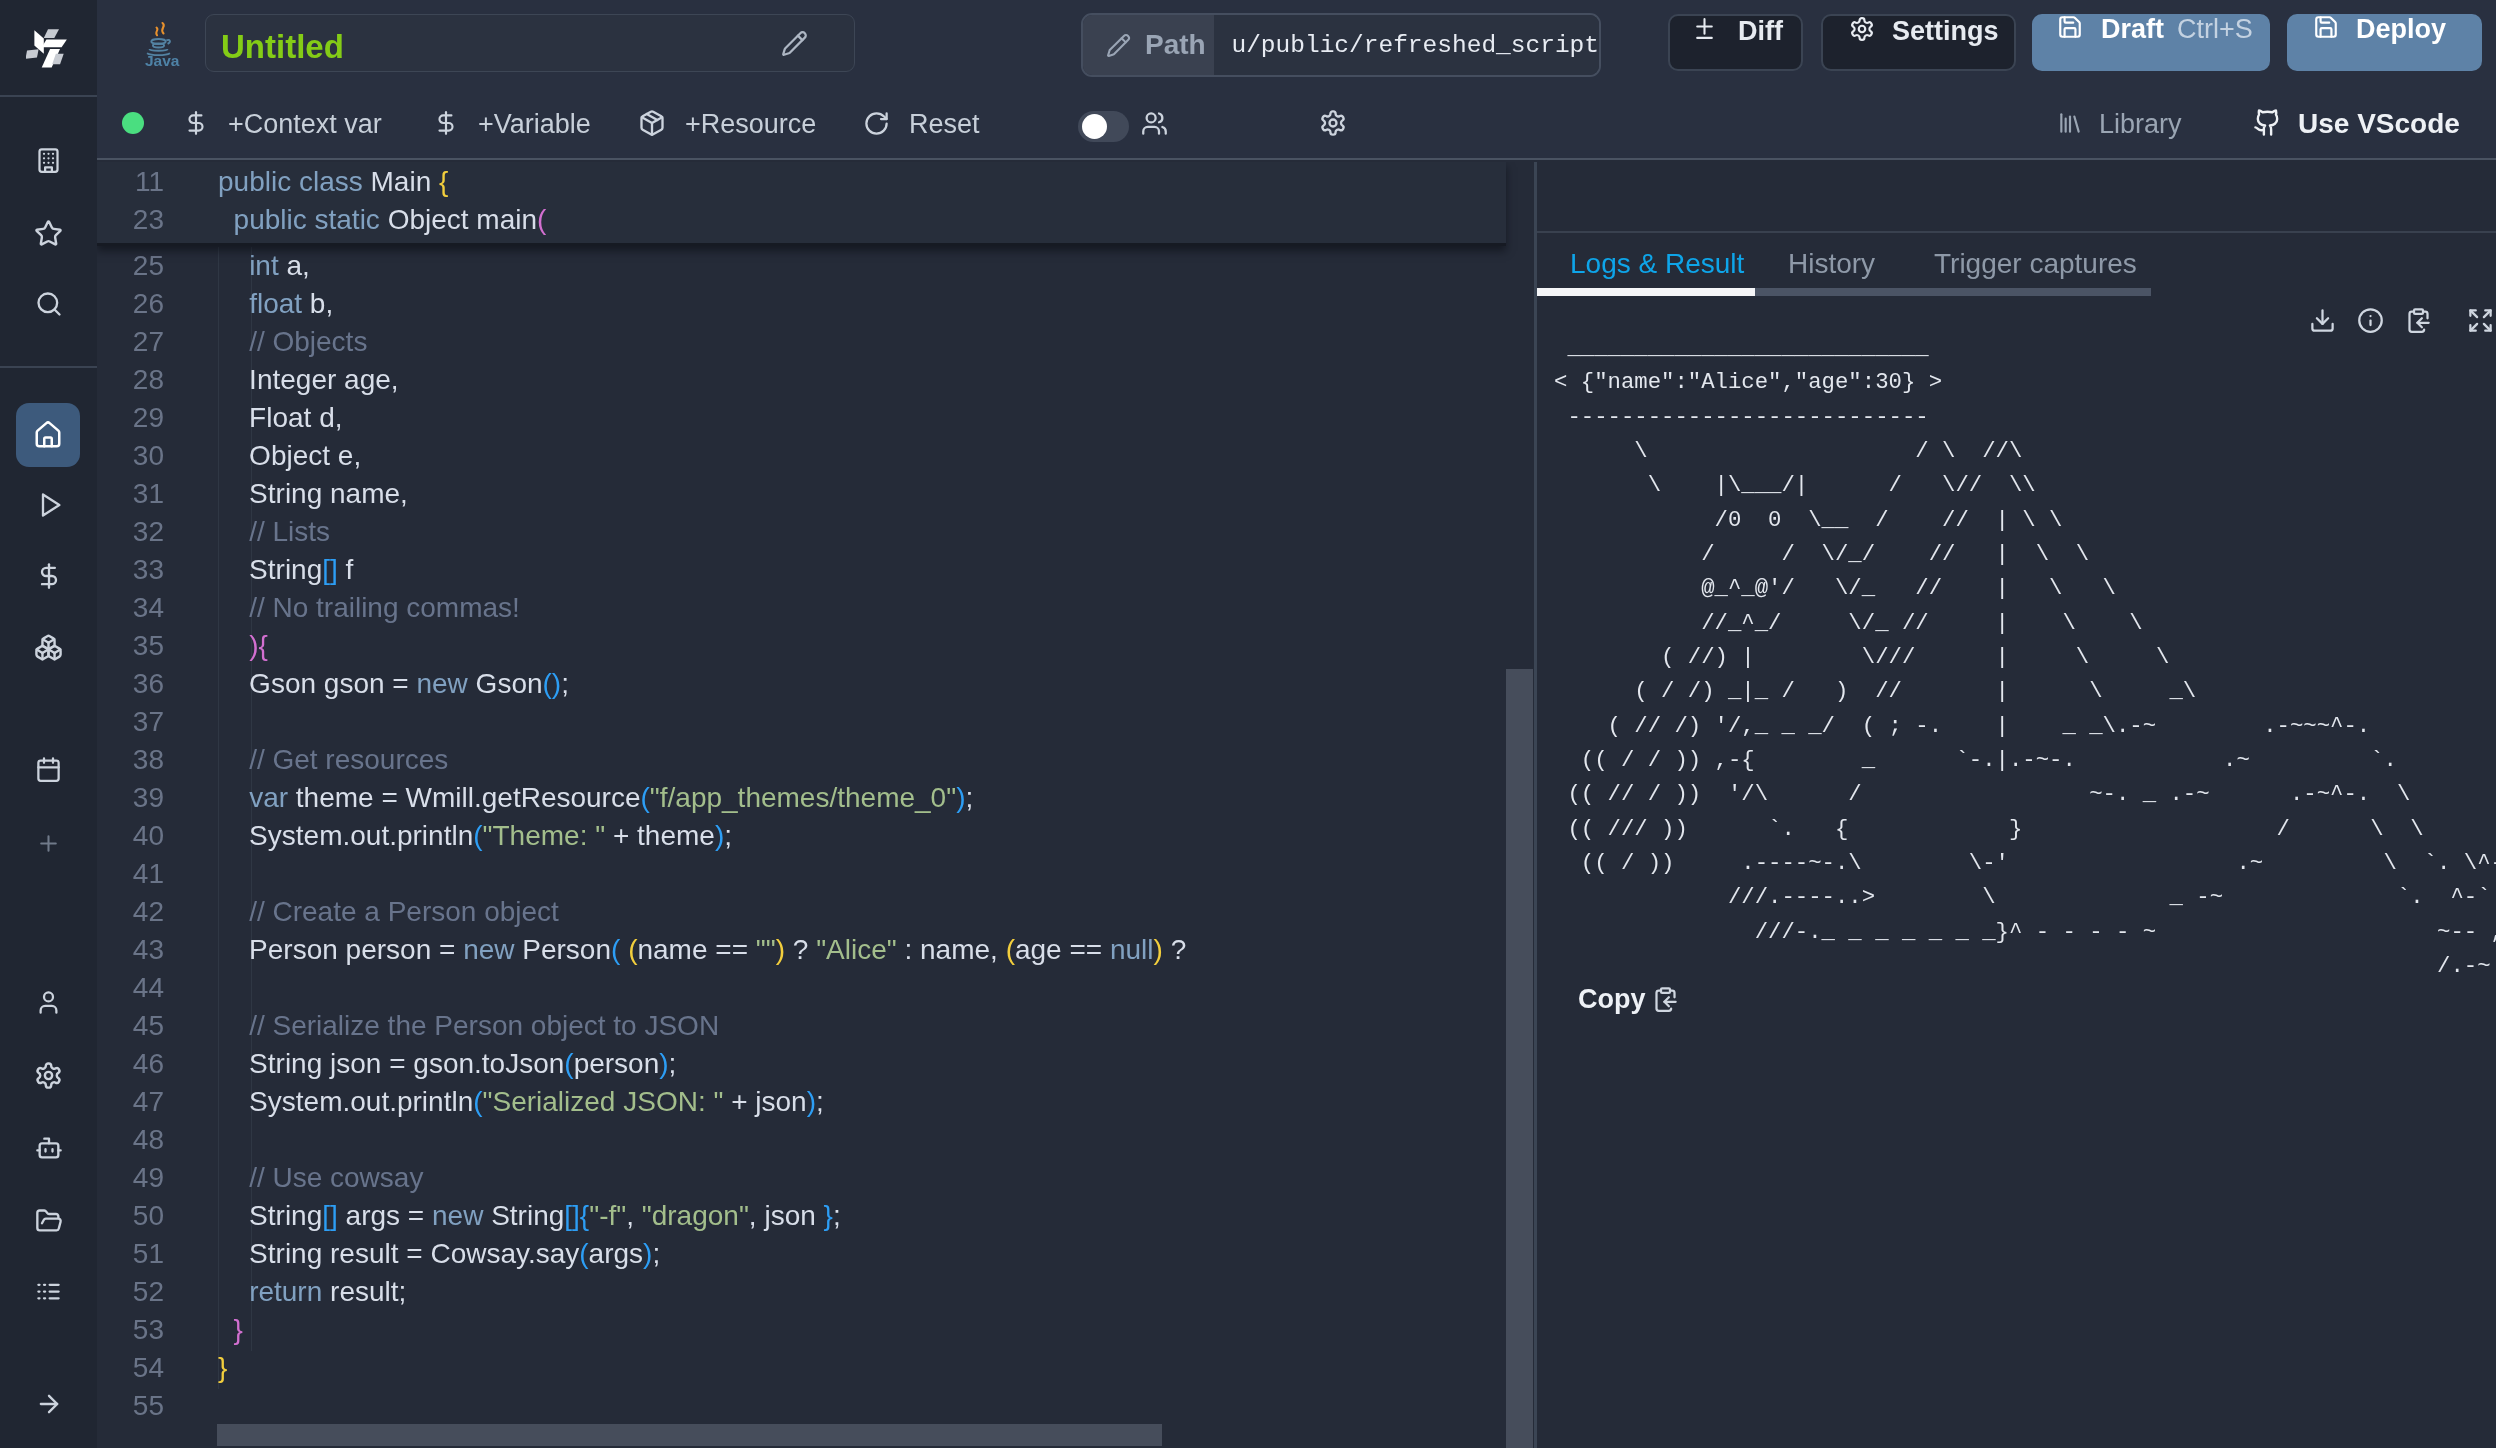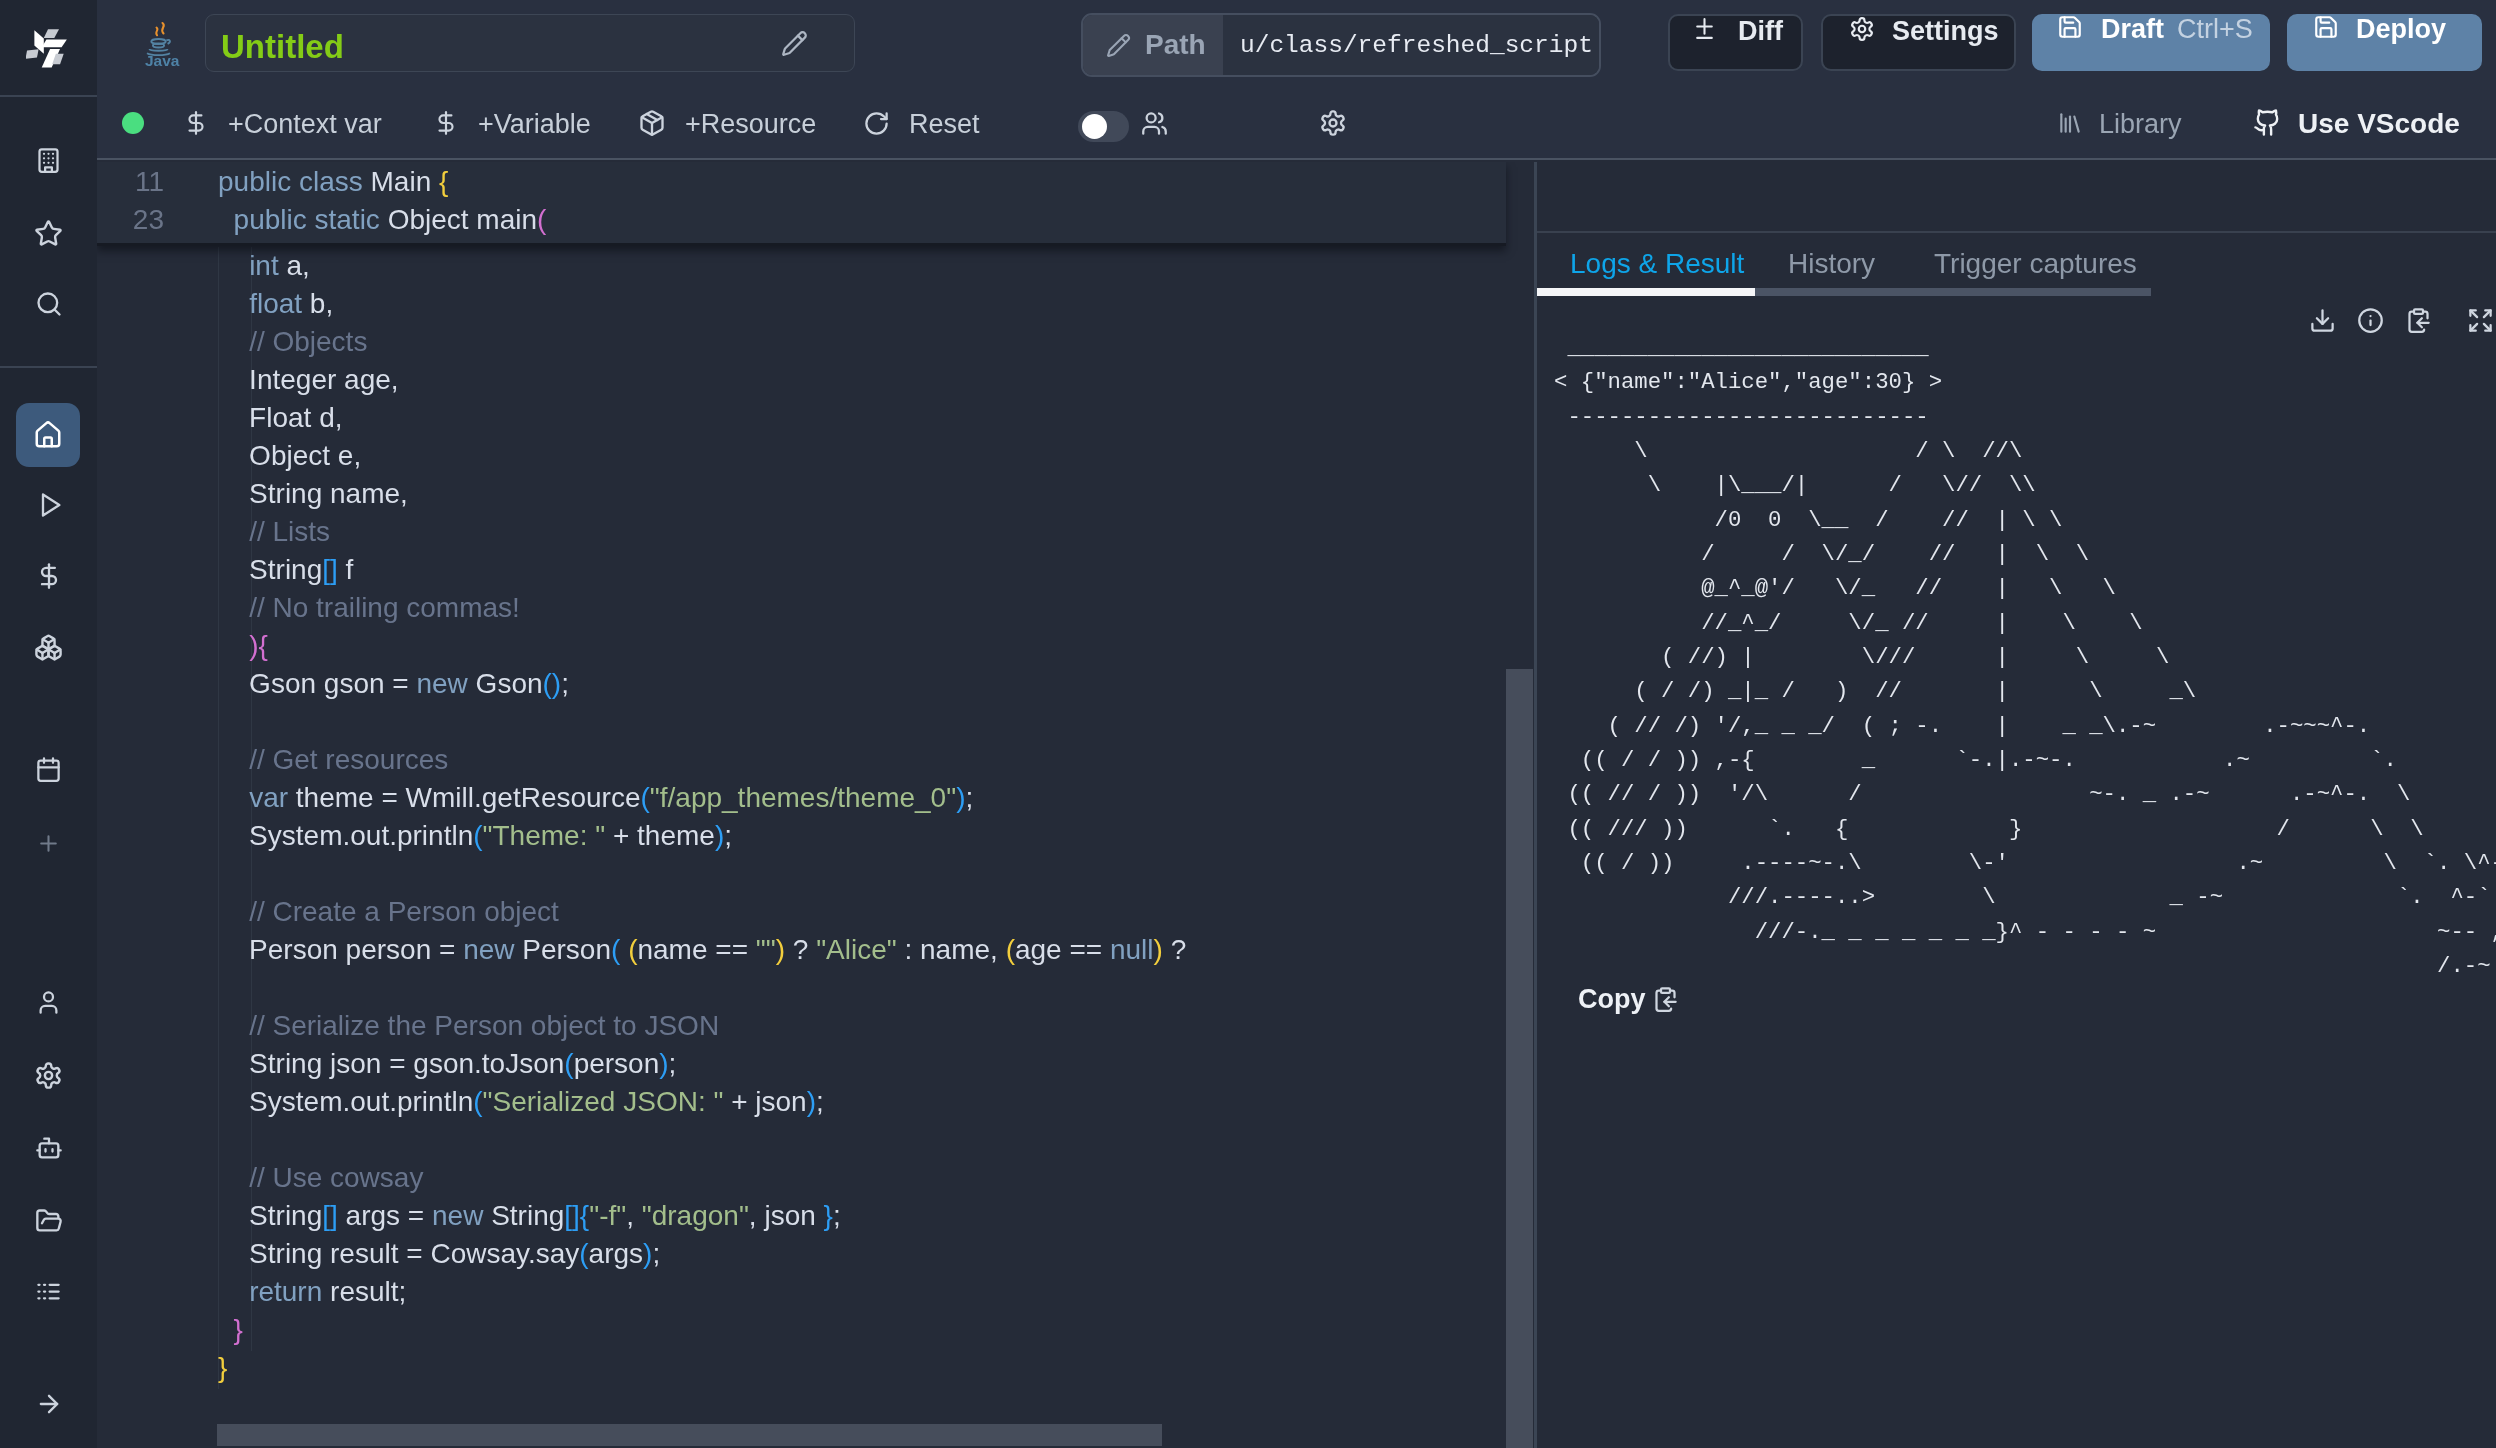--- a/index.html
+++ b/index.html
@@ -42,21 +42,21 @@
     </svg>
 <div class="abs" style="left:984px;top:13px;width:520px;height:64px;border:2px solid #454e5f;border-radius:11px;overflow:hidden;display:flex">
 <div style="width:140px;height:100%;background:#3a4150;display:flex;align-items:center">
 <svg class="ic abs" style="stroke:#9aa5b5;margin-left:23px;position:static" width="25" height="25" viewBox="0 0 24 24">
           <path d="M21.174 6.812a1 1 0 0 0-3.986-3.987L3.842 16.174a2 2 0 0 0-.5.83l-1.321 4.352a.5.5 0 0 0 .623.622l4.353-1.32a2 2 0 0 0 .83-.497z"></path>
           <path d="m15 5 4 4"></path>
         </svg>
 <span style="font-size:28px;color:#9aa5b5;font-weight:bold;margin-left:14px">Path</span>
       </div>
 <div style="flex:1;background:#2b3240;display:flex;align-items:center">
-        <span class="mono" style="font-size:24.5px;color:#e7ebf2;margin-left:17px">u/class/refreshed_script</span>
+        <span class="mono" style="font-size:24.5px;color:#e7ebf2;margin-left:17px">u/public/refreshed_script</span>
       </div>
 </div>
 <div class="abs btn darkbtn" style="left:1571px;top:14px;width:135px;height:57px">
 <svg class="ic abs" style="position:static;margin-left:22px;stroke:#e7ebf1" width="25" height="25" viewBox="0 0 24 24">
         <path d="M12 3v14M5 10h14M5 21h14"></path>
       </svg>
 <span style="margin-left:21px">Diff</span>
     </div>
 <div class="abs btn darkbtn" style="left:1724px;top:14px;width:195px;height:57px">
 <svg class="ic abs" style="position:static;margin-left:26px;stroke:#e7ebf1" width="26" height="26" viewBox="0 0 24 24">
@@ -128,20 +128,51 @@
 <div class="abs" style="left:2002px;top:12px;font-size:27px;color:#9aa5b3">Library</div>
 <svg class="ic abs" style="left:2156px;top:11px;stroke:#eef1f5" width="29" height="29" viewBox="0 0 24 24">
       <path d="M15 22v-4a4.8 4.8 0 0 0-1-3.5c3 0 6-2 6-5.5.08-1.25-.27-2.48-1-3.5.28-1.15.28-2.35 0-3.5 0 0-1 0-3 1.5-2.64-.5-5.36-.5-8 0C6 2 5 2 5 2c-.3 1.15-.3 2.35 0 3.5A5.403 5.403 0 0 0 4 9c0 3.5 3 5.5 6 5.5-.39.49-.68 1.05-.85 1.65-.17.6-.22 1.23-.15 1.85v4"></path>
       <path d="M9 18c-4.51 2-5-2-7-2"></path>
     </svg>
 <div class="abs" style="left:2201px;top:11px;font-size:28px;font-weight:bold;color:#eef1f5">Use VScode</div>
 </div>
 <div class="abs" id="editor">
 <div class="abs" style="left:121px;top:85px;width:1px;height:1142px;background:#2f3744"></div>
 <div class="abs" style="left:154px;top:85px;width:1px;height:1104px;background:#2f3744"></div>
+<pre class="abs codetxt gut" style="left:0;top:85px;width:67px">25
+26
+27
+28
+29
+30
+31
+32
+33
+34
+35
+36
+37
+38
+39
+40
+41
+42
+43
+44
+45
+46
+47
+48
+49
+50
+51
+52
+53
+54
+55</pre>
 <pre class="abs codetxt" style="left:121px;top:85px;width:1316px;overflow:hidden">    <span class="k">int</span> a,
     <span class="k">float</span> b,
     <span class="c">// Objects</span>
     Integer age,
     Float d,
     Object e,
     String name,
     <span class="c">// Lists</span>
     String<span class="u">[]</span> f
     <span class="c">// No trailing commas!</span>

